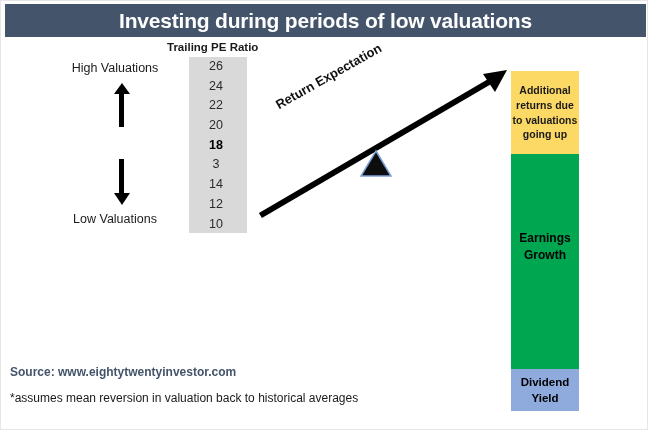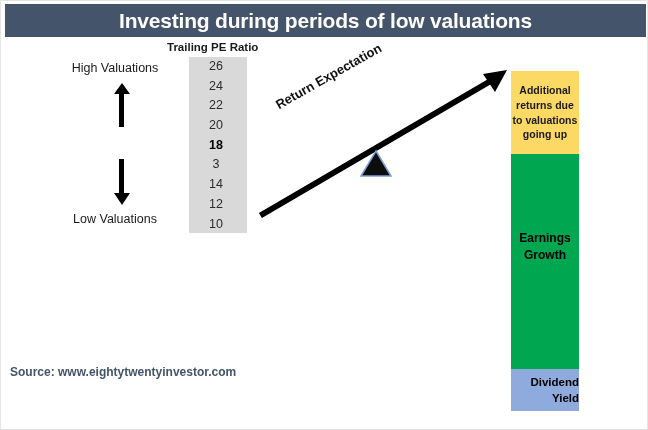--- a/index.html
+++ b/index.html
@@ -183,21 +183,20 @@
   .seg-dividend {
     top: 368px;
     height: 42px;
     background: #8faadc;
   }
   .seg-dividend .seg-text {
     font-size: 11.5px;
     font-weight: bold;
     color: #000000;
     line-height: 1.4;
-    text-align: right;
   }
 
   
   .source-text {
     position: absolute;
     left: 9px;
     top: 364px;
     font-size: 12px;
     font-weight: bold;
     color: #44546a;
@@ -263,14 +262,15 @@
     <span class="seg-text">Additional returns due to valuations going up</span>
   </div>
   <div class="bar-seg seg-earnings">
     <span class="seg-text">Earnings Growth</span>
   </div>
   <div class="bar-seg seg-dividend">
     <span class="seg-text">Dividend Yield</span>
   </div>
 
   <div class="source-text">Source: www.eightytwentyinvestor.com</div>
+  <div class="footnote-text">*assumes mean reversion in valuation back to historical averages</div>
 
 </div>
 
 </body></html>

